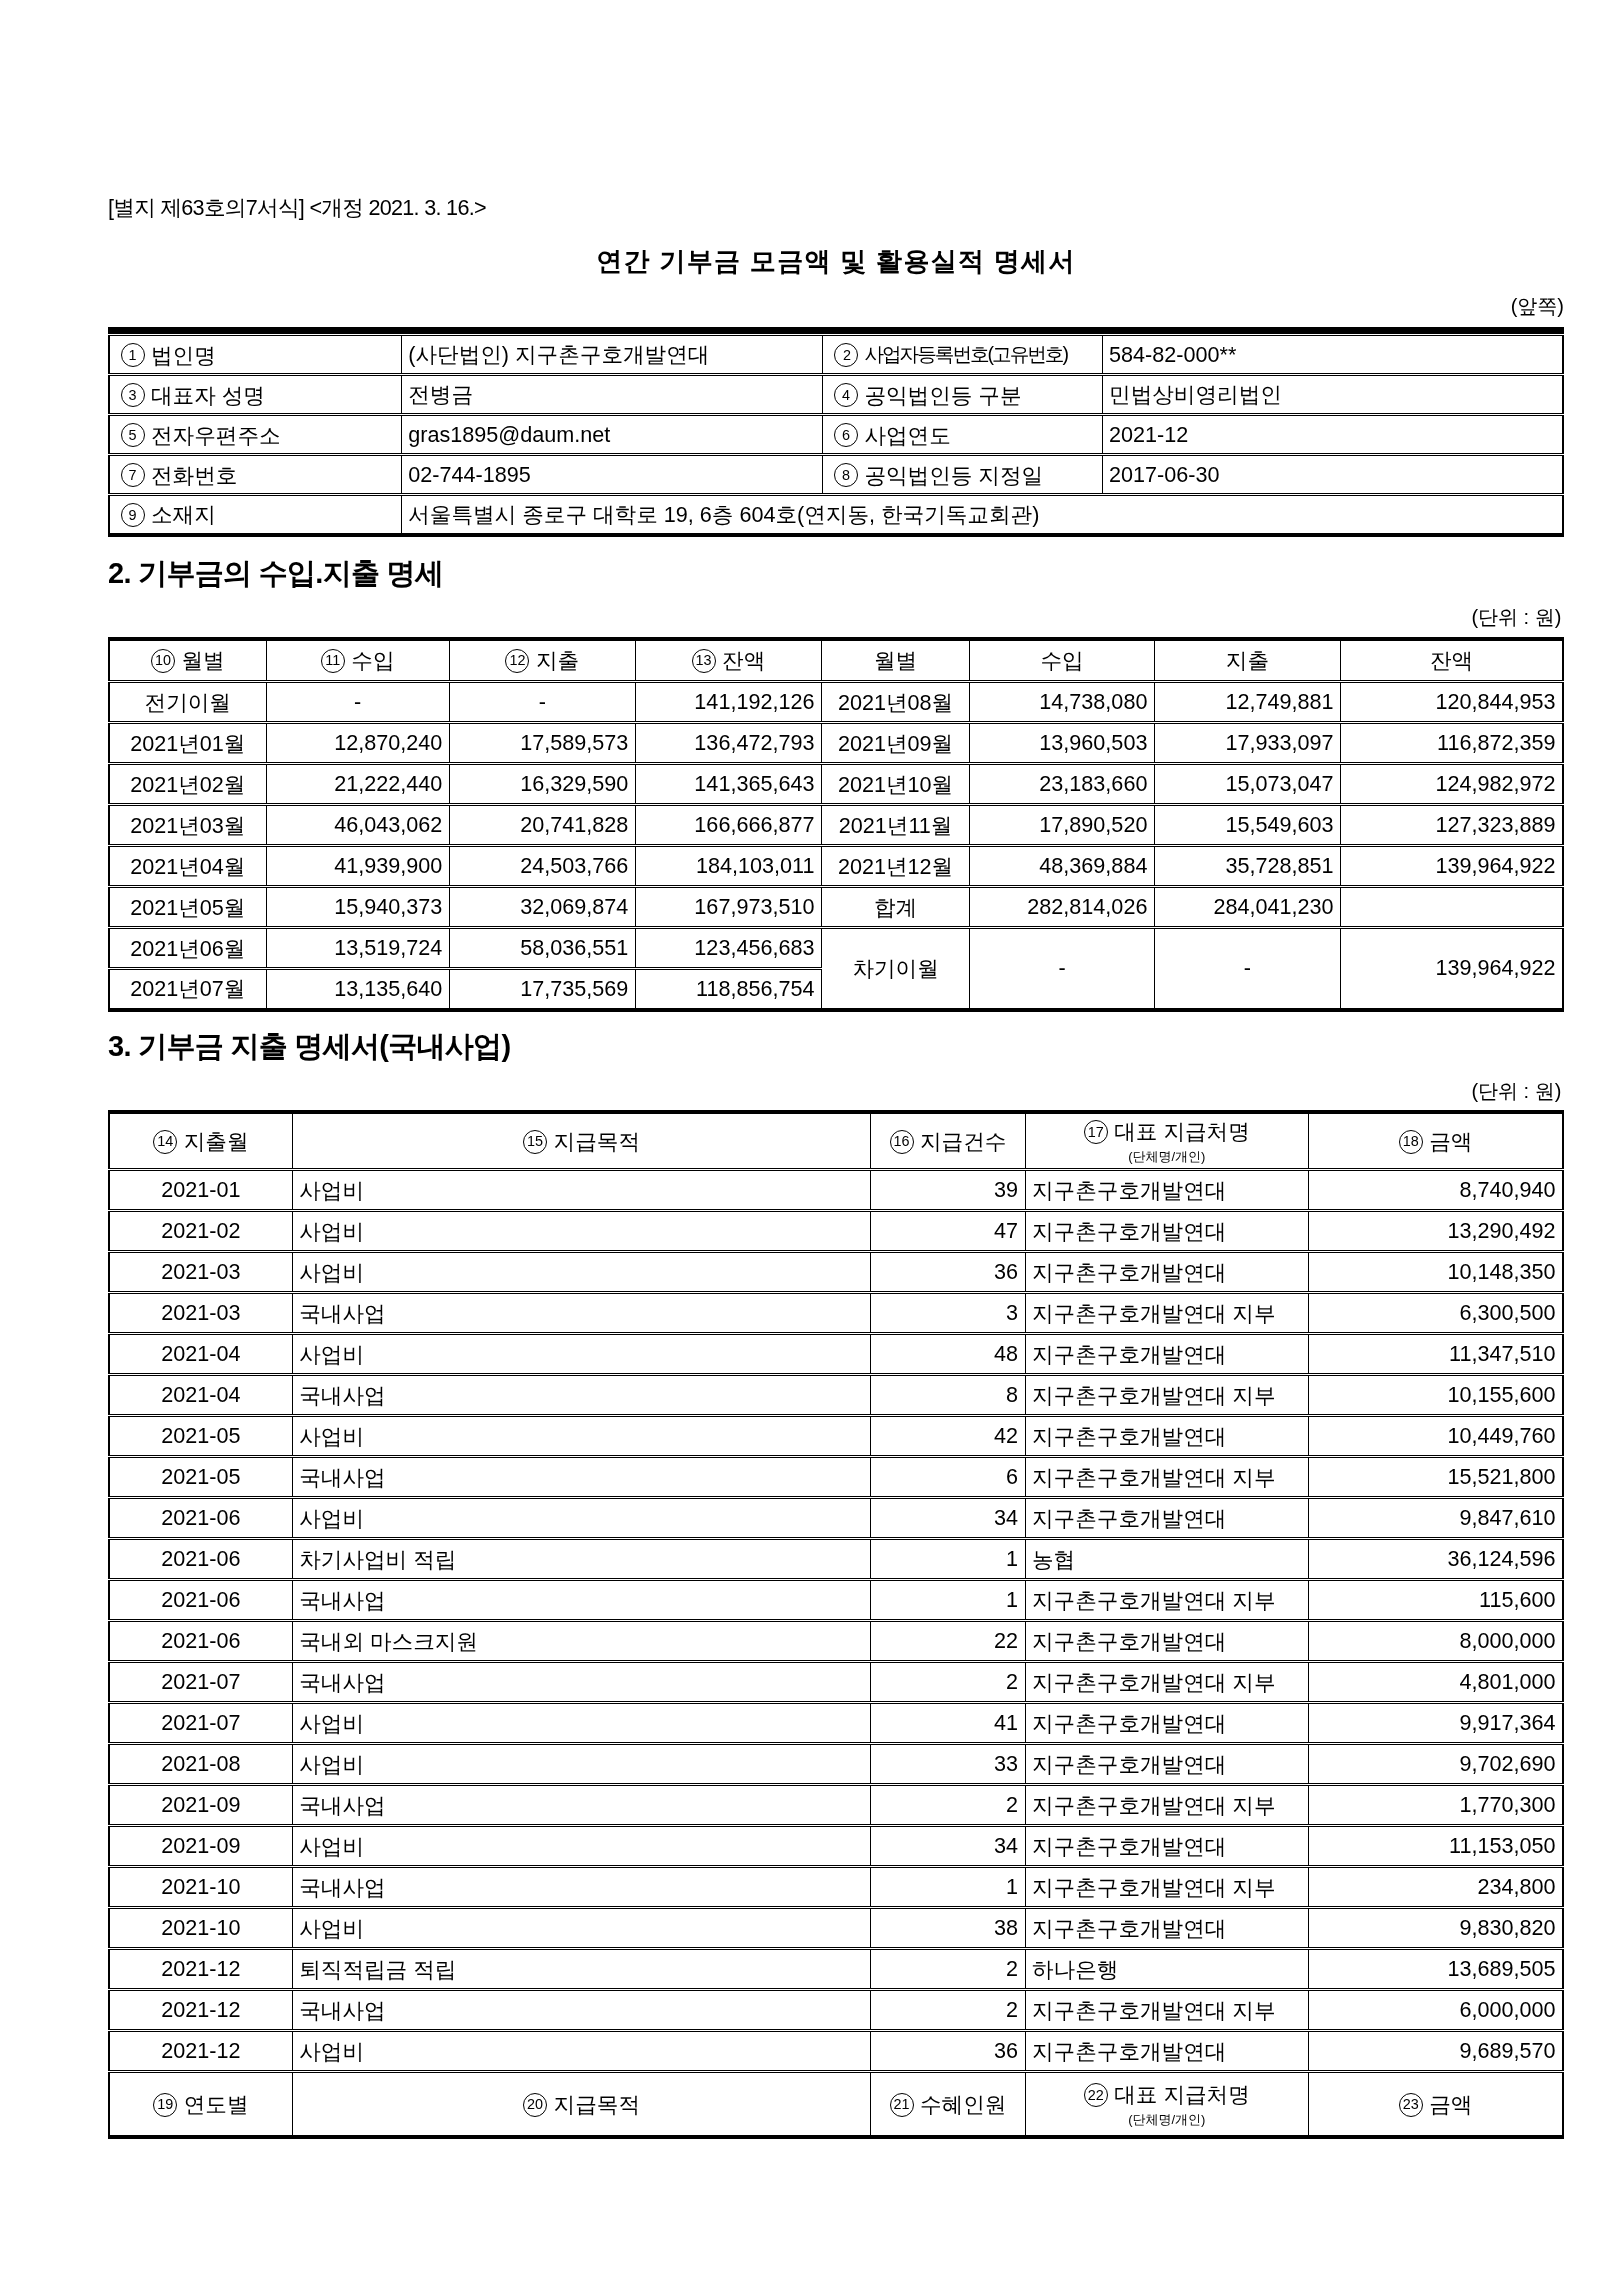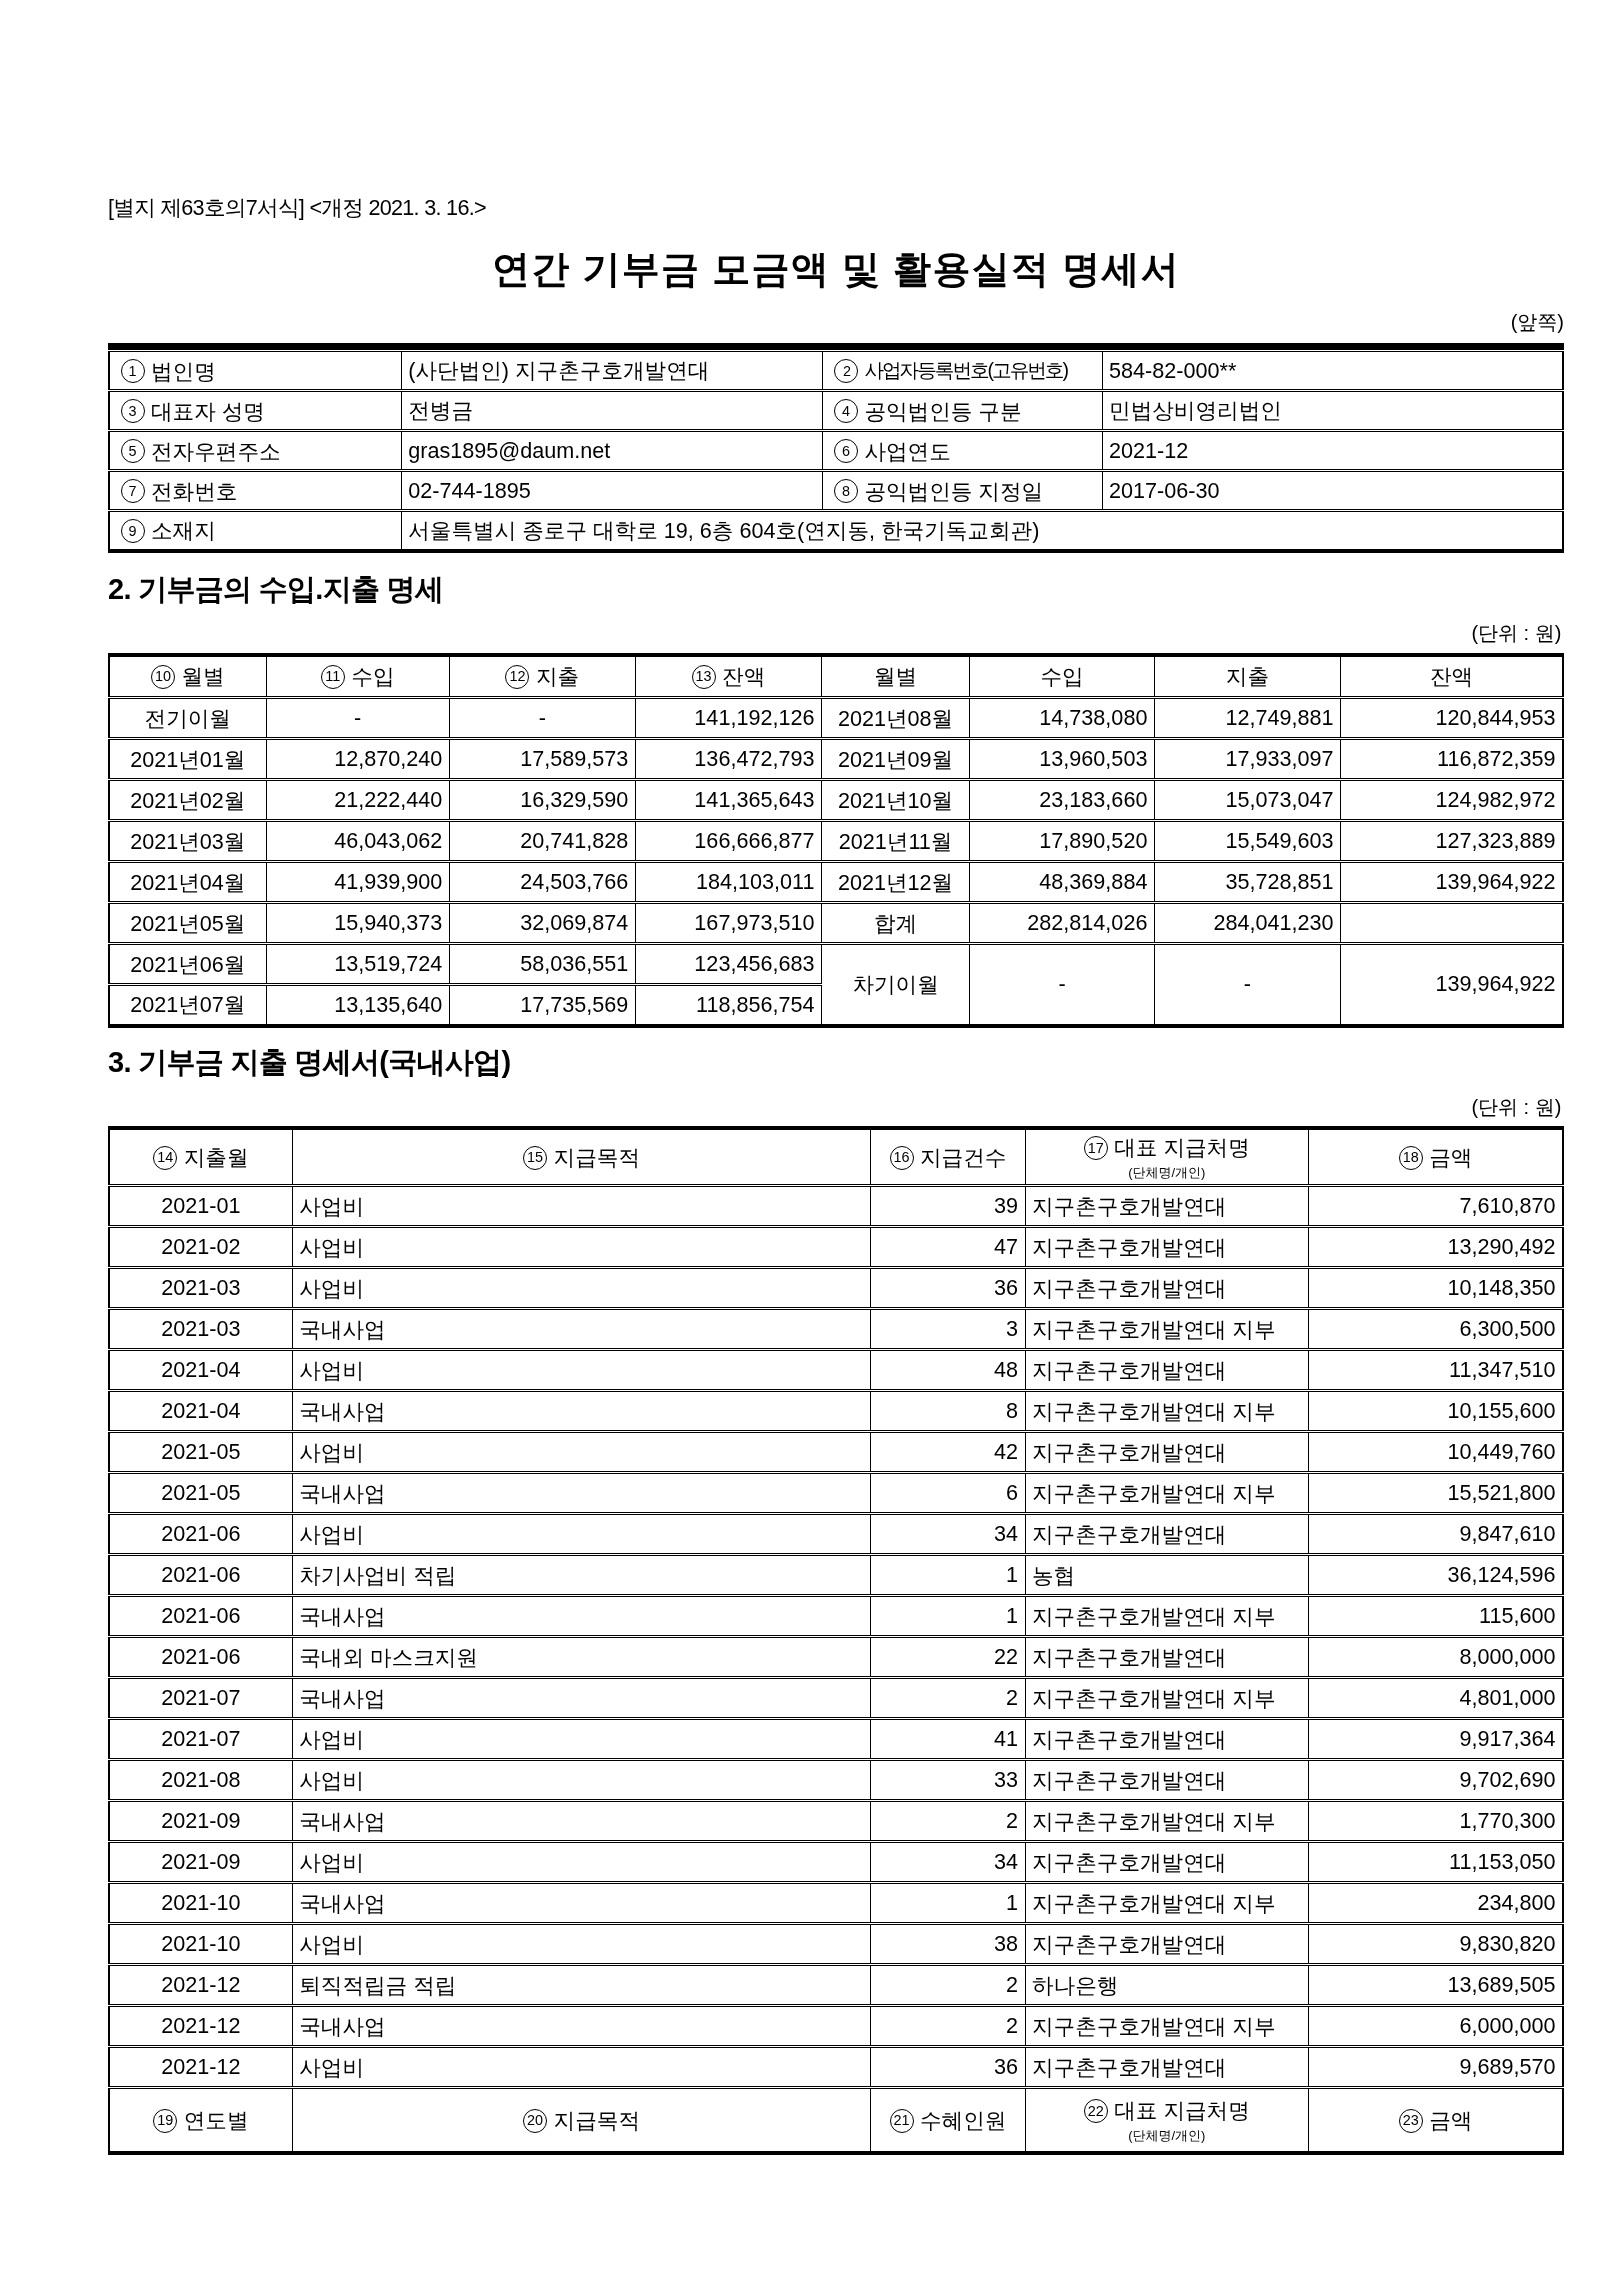--- a/index.html
+++ b/index.html
@@ -7,21 +7,21 @@
   body {
     width: 1623px; height: 2295px;
     font-family: "Liberation Sans", "DejaVu Sans", sans-serif;
     color: #000;
     overflow: hidden;
   }
   .page { padding: 149px 59px 0 108px; width: 1623px; margin-top: 44px; }
   .content { width: 1456px; }
 
   .form-note { font-size: 21.6px; letter-spacing: -0.7px; }
-  .doc-title { font-size: 38px; font-weight: bold; text-align: center; margin-top: 22px; letter-spacing: 1.3px; }
+  .doc-title { font-size: 26px; font-weight: bold; text-align: center; margin-top: 22px; letter-spacing: 1.3px; }
   .side-note { font-size: 20px; text-align: right; margin-top: 14.4px; }
   .rule { height: 6.5px; background: #000; margin-top: 6.5px; }
 
   .sec-heading { font-size: 29px; font-weight: bold; margin: 9.2px 0 10.5px 0; letter-spacing: -0.7px; }
   .unit-note { font-size: 20px; text-align: right; margin: 6.5px 2.6px 5.2px 0; }
 
   table.tbl { width: 100%; border-collapse: collapse; table-layout: fixed;
     border-top: 4.6px solid #000; border-bottom: 4.6px solid #000;
     border-left: 2px solid #000; border-right: 2px solid #000; }
   table.tbl.thin-top { border-top: 2.6px solid #000; }
@@ -276,21 +276,21 @@
               </span></th>
       </tr>
     </thead>
     <tbody>
 
         <tr>
           <td class="c">2021-01</td>
           <td class="l">사업비</td>
           <td class="r num">39</td>
           <td class="l">지구촌구호개발연대</td>
-          <td class="r num">7,610,870</td>
+          <td class="r num">8,740,940</td>
         </tr>
 
         <tr>
           <td class="c">2021-02</td>
           <td class="l">사업비</td>
           <td class="r num">47</td>
           <td class="l">지구촌구호개발연대</td>
           <td class="r num">13,290,492</td>
         </tr>
 

